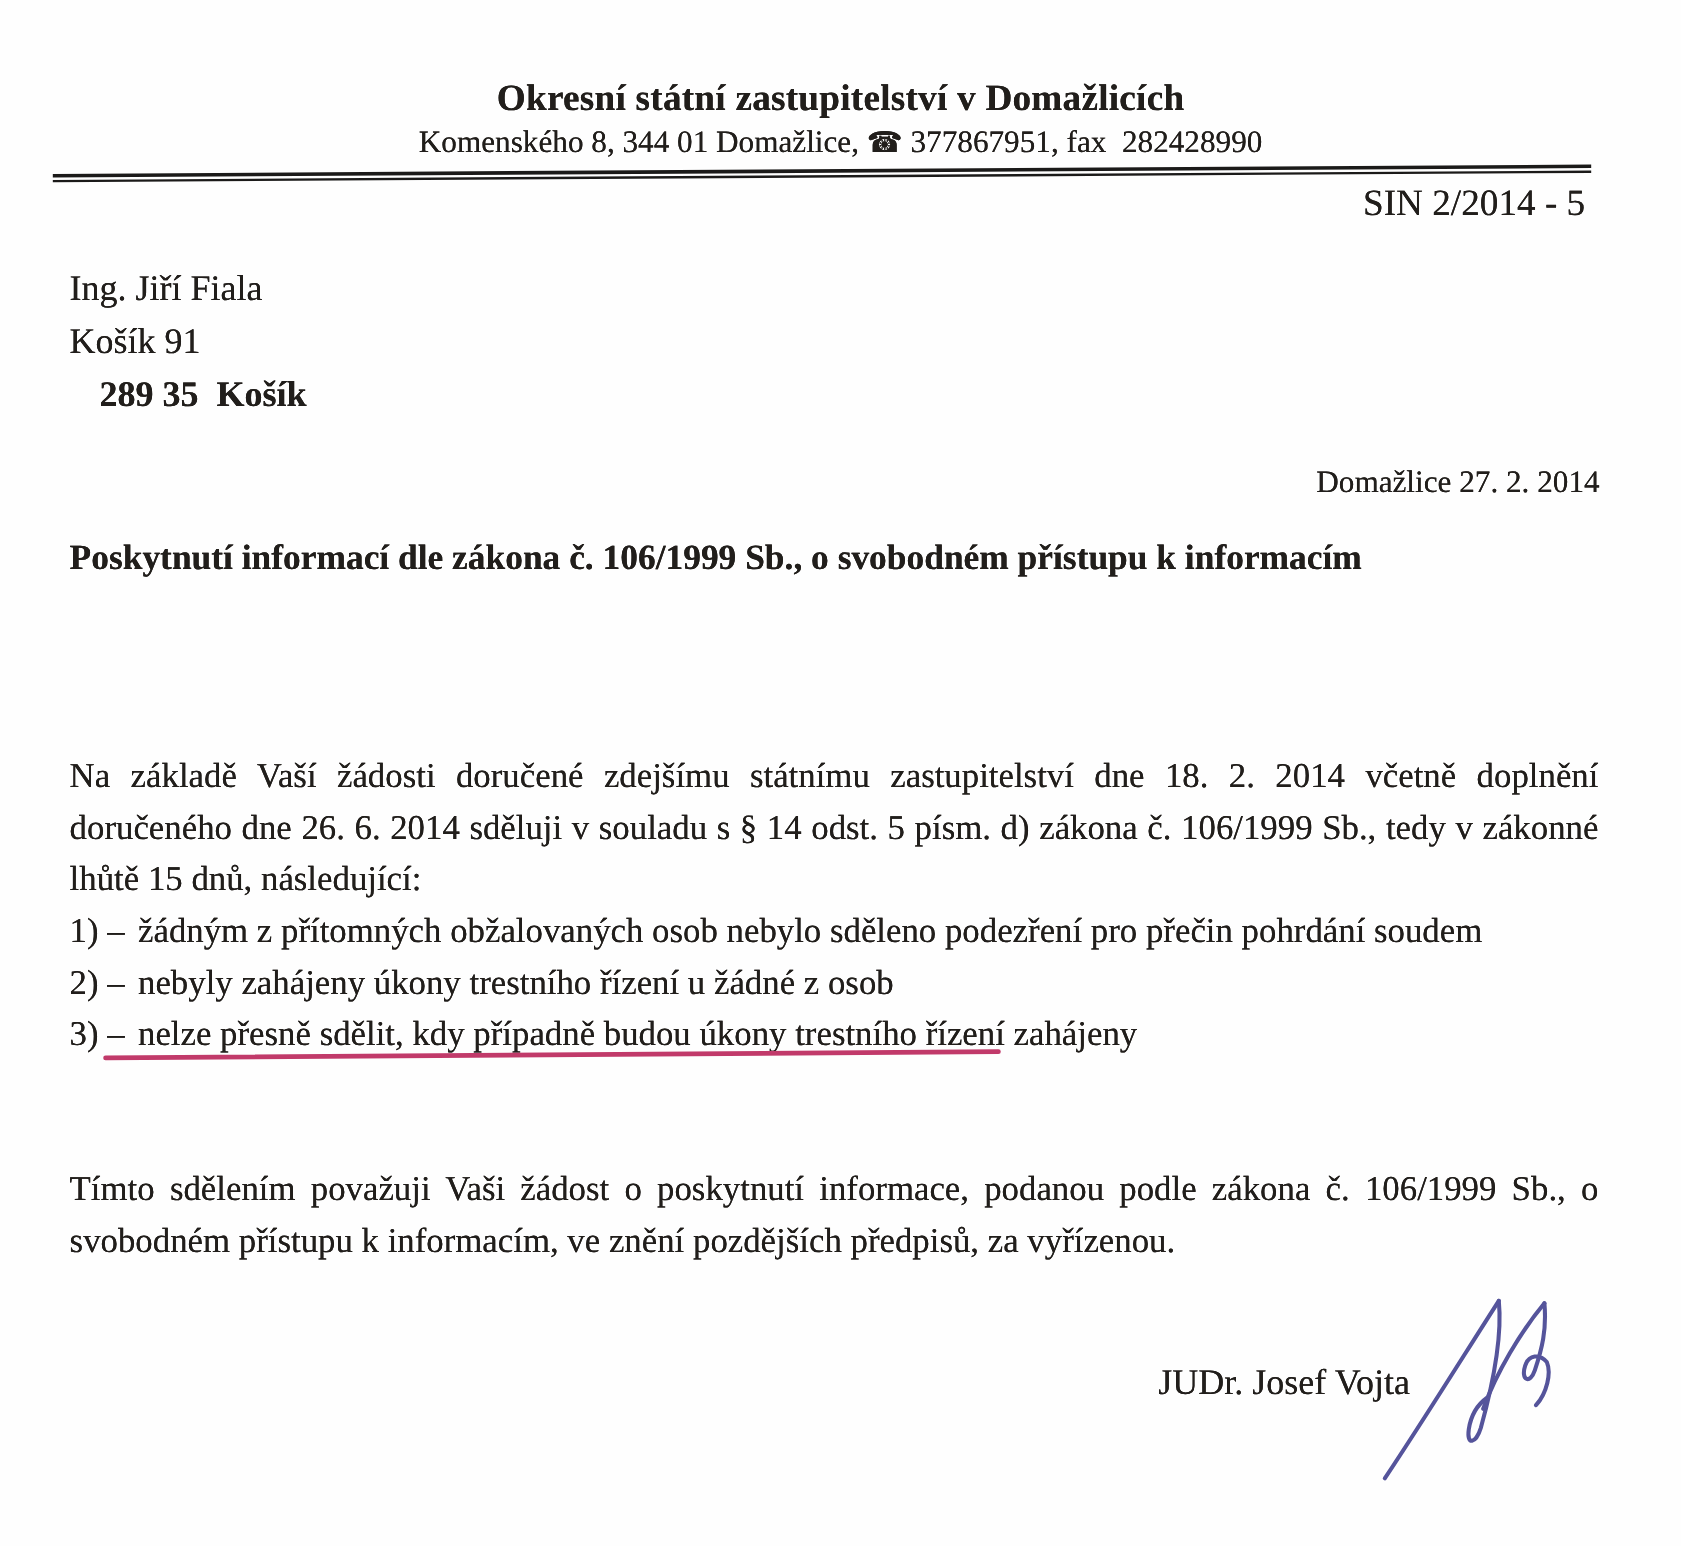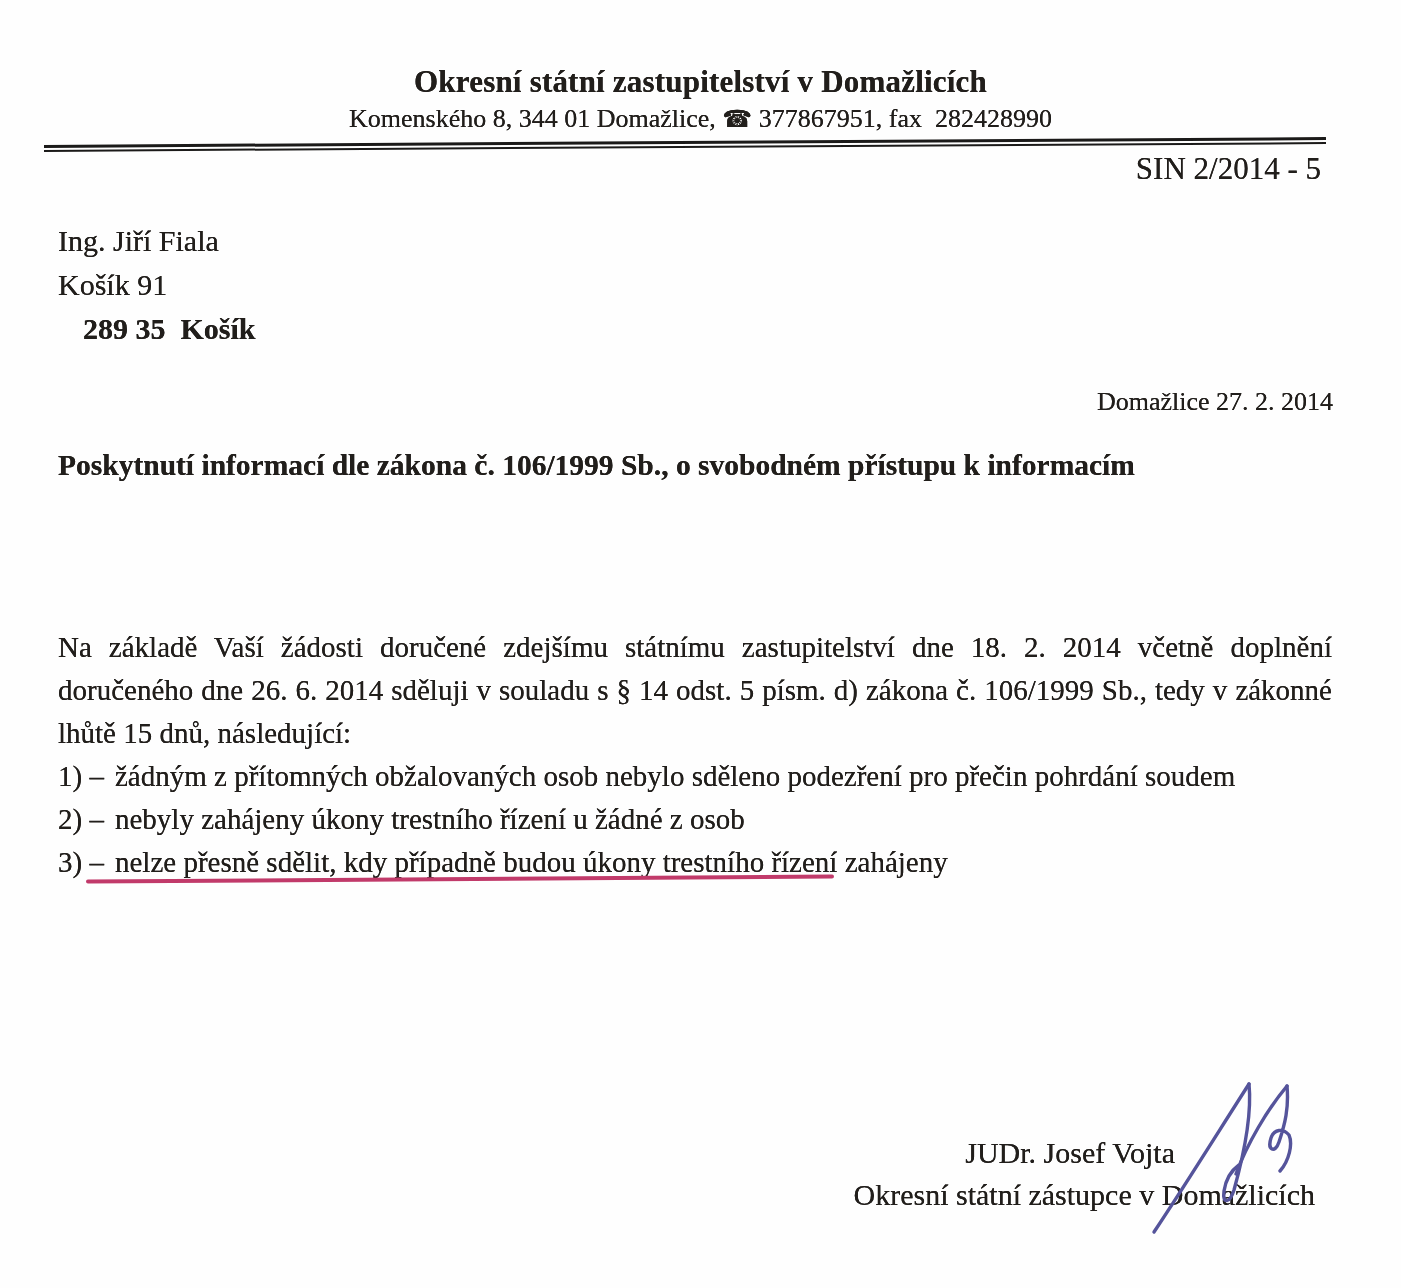--- a/index.html
+++ b/index.html
@@ -96,23 +96,23 @@
     <div class="list-item">
       <span class="list-marker">2) –</span><span>nebyly zahájeny úkony trestního řízení u žádné z osob</span>
     </div>
     <div class="list-item">
       <span class="list-marker">3) –</span><span>nelze přesně sdělit, kdy případně budou úkony trestního řízení zahájeny</span>
     </div>
   </div>
 
   <div class="abs red-underline"></div>
 
+  <p class="abs para para-2">Tímto sdělením považuji Vaši žádost o poskytnutí informace, podanou podle zákona č. 106/1999 Sb., o svobodném přístupu k informacím, ve znění pozdějších předpisů, za vyřízenou.</p>
 
   <div class="abs sig-name">JUDr. Josef Vojta</div>
-  <div class="abs sig-title">Okresní státní zástupce v Domažlicích</div>
 
   <svg class="abs sig-scribble" viewBox="0 0 178 172" aria-hidden="true">
     <path d="M 8 160 C 40 112, 76 54, 103 12"></path>
     <path d="M 103 12 C 106 42, 98 82, 88 118 C 84 131, 76 133, 78 119 C 80 106, 86 98, 93 93"></path>
     <path d="M 90 102 C 101 72, 121 38, 141 14"></path>
     <path d="M 141 14 C 143 36, 139 52, 133 70 C 129 82, 121 78, 125 66 C 128 57, 137 56, 143 63 C 147 72, 143 89, 134 99"></path>
   </svg>
 
 </div>
 

